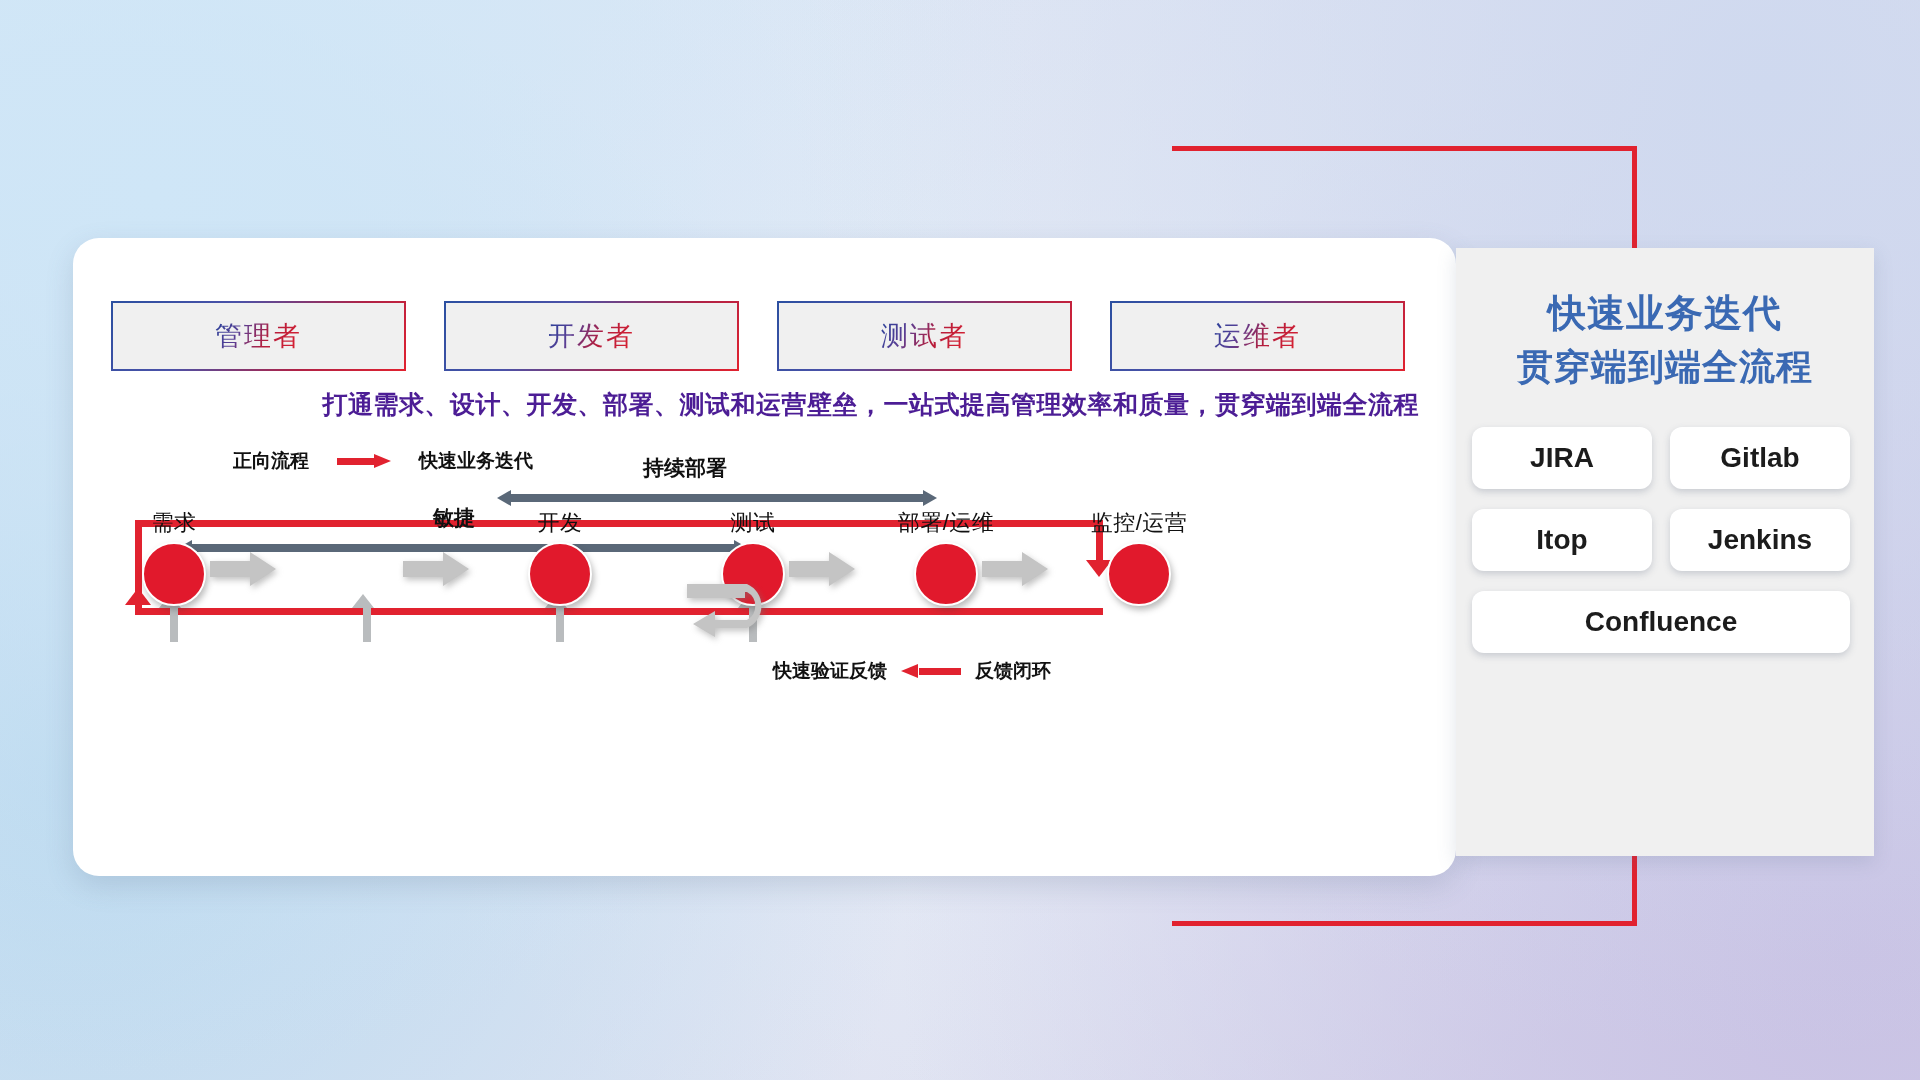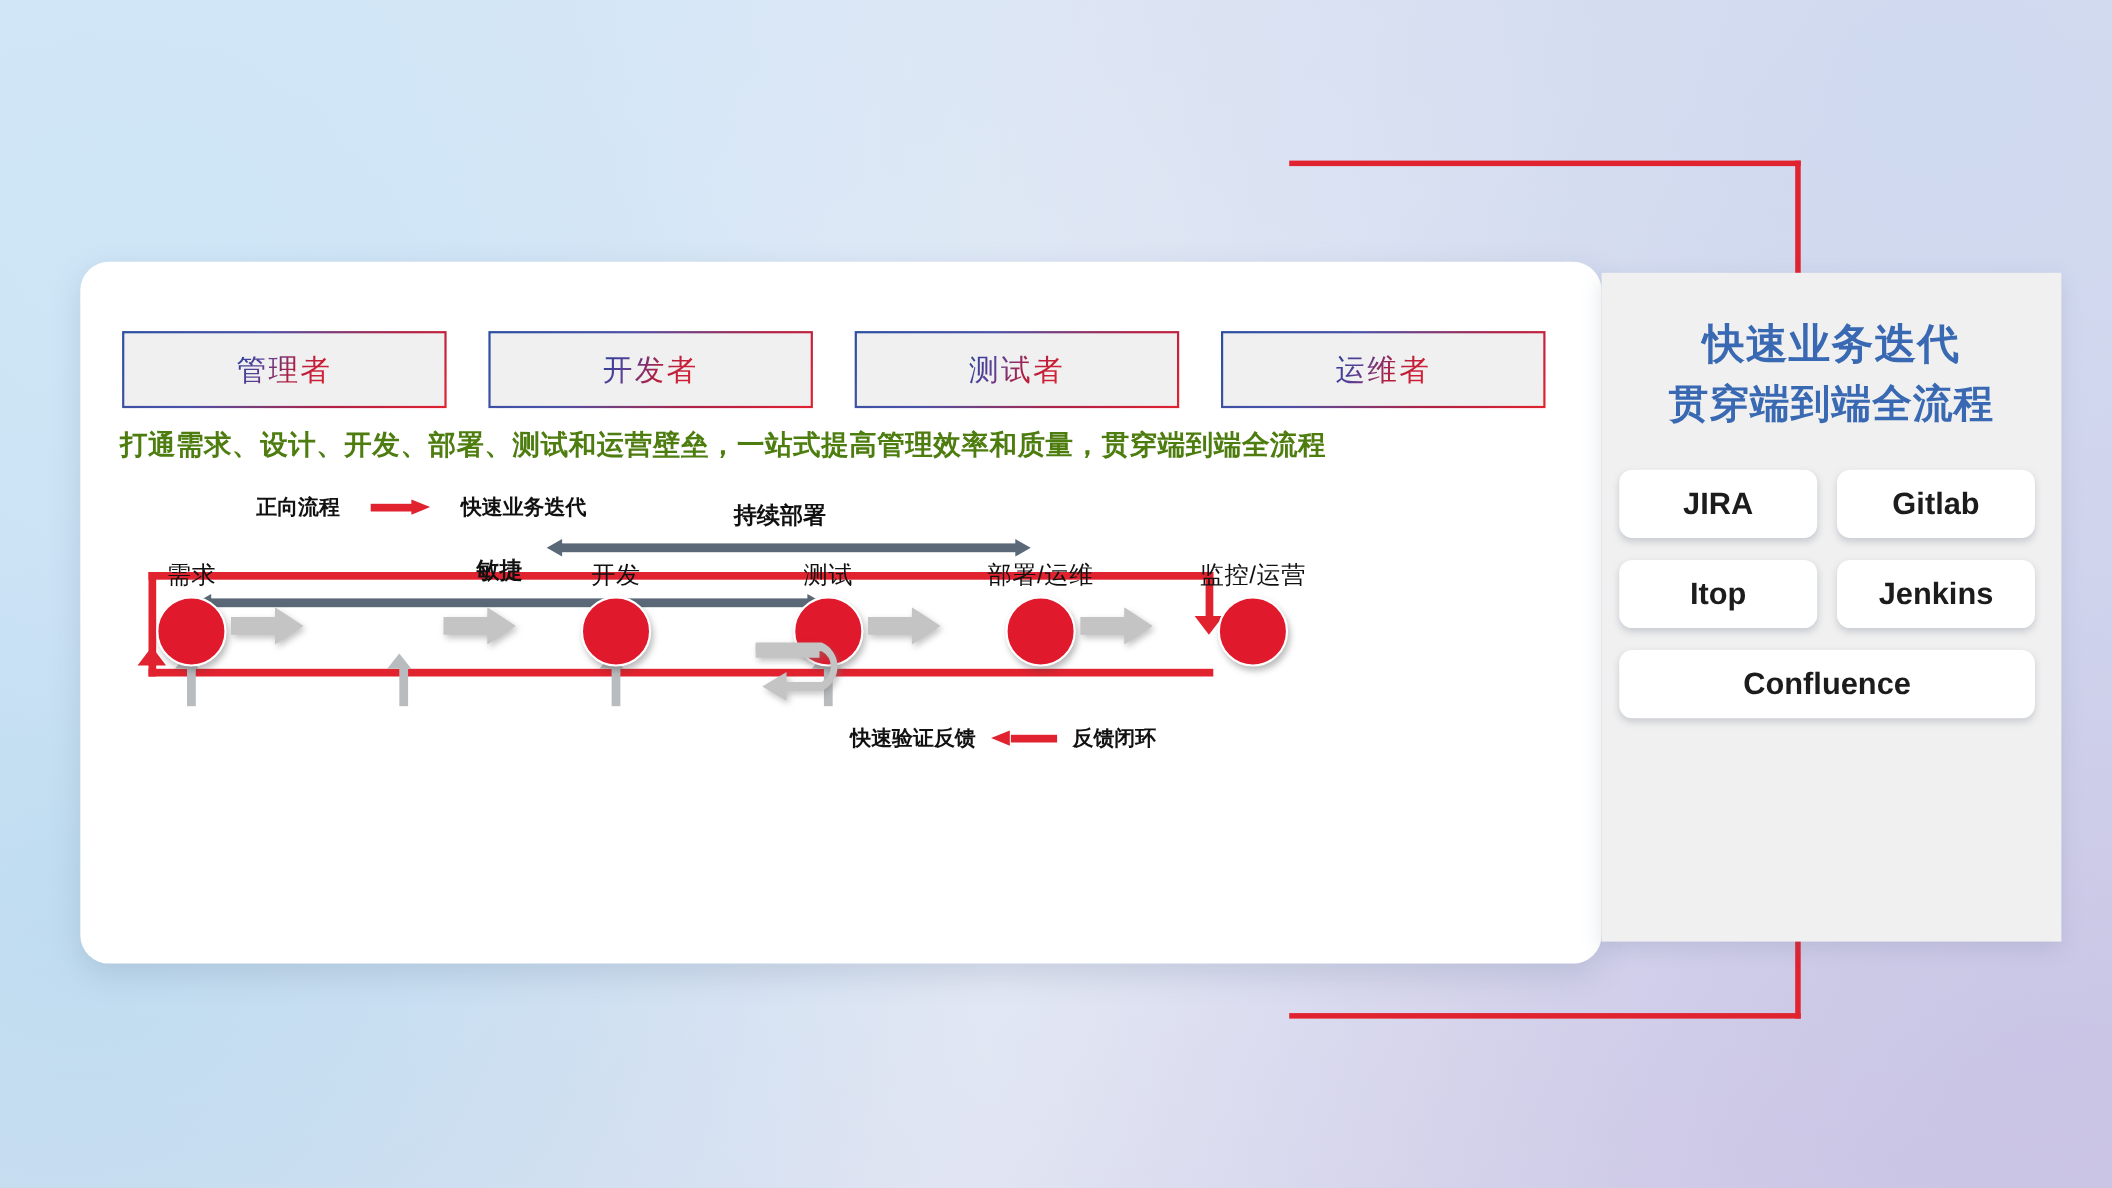--- a/index.html
+++ b/index.html
@@ -56,21 +56,21 @@
   .role > span{
     position:relative;z-index:2;
     background:linear-gradient(120deg,#24409a 0%,#5b3f94 30%,#b51d3c 60%,#e1222f 100%);
     -webkit-background-clip:text;background-clip:text;
     -webkit-text-fill-color:transparent;color:transparent;
   }
 
   
   #desc{
     position:absolute;left:36px;top:150px;width:1310px;
-    text-align:left;font-size:25px;font-weight:bold;color:#4d7c0f;
+    text-align:right;font-size:25px;font-weight:bold;color:#4c1d95;
     letter-spacing:.5px;white-space:nowrap;
   }
 
   
   #legend-forward{
     position:absolute;left:160px;top:210px;
     display:flex;align-items:center;gap:28px;
     font-size:19px;font-weight:bold;color:#111;
   }
   .arrow-red-right{
@@ -105,21 +105,21 @@
   
   .dbl{position:absolute;height:16px;}
   .dbl .bar{position:absolute;left:13px;right:13px;top:4px;height:8px;background:#5a6878;}
   .dbl .hl{position:absolute;left:0;top:0;border-top:8px solid transparent;border-bottom:8px solid transparent;border-right:14px solid #5a6878;}
   .dbl .hr{position:absolute;right:0;top:0;border-top:8px solid transparent;border-bottom:8px solid transparent;border-left:14px solid #5a6878;}
   .dbl-label{
     position:absolute;font-size:21px;font-weight:bold;color:#111;white-space:nowrap;
   }
 
   #arrow-cd{left:424px;top:252px;width:440px;}
-  #label-cd{left:594px;top:216px;}
+  #label-cd{left:570px;top:216px;}
   #arrow-agile{left:105px;top:302px;width:570px;}
   #label-agile{left:360px;top:266px;}
 
   
   #loop-top{position:absolute;left:62px;top:282px;width:968px;height:7px;background:#e1222f;}
   #loop-right{position:absolute;left:1023px;top:282px;width:7px;height:45px;background:#e1222f;}
   #loop-right-head{position:absolute;left:1013px;top:322px;
       border-left:13px solid transparent;border-right:13px solid transparent;border-top:17px solid #e1222f;}
   #loop-bottom{position:absolute;left:62px;top:370px;width:968px;height:7px;background:#e1222f;}
   #loop-left{position:absolute;left:62px;top:282px;width:7px;height:95px;background:#e1222f;}

